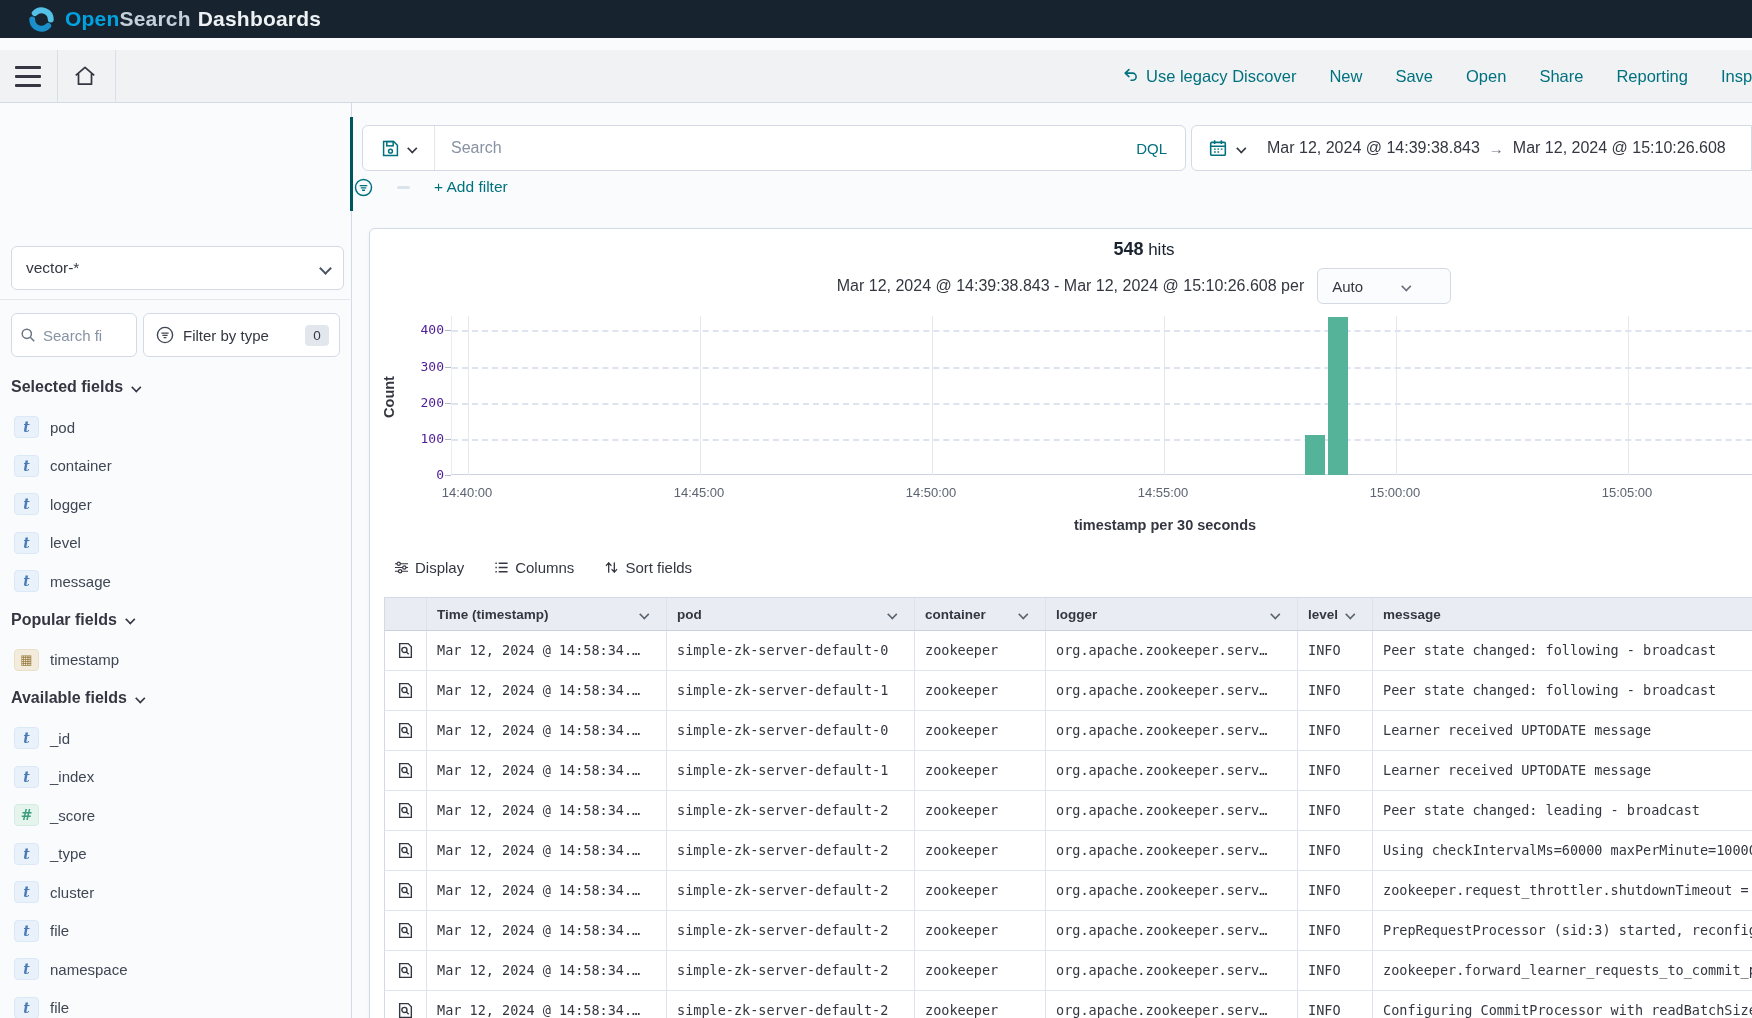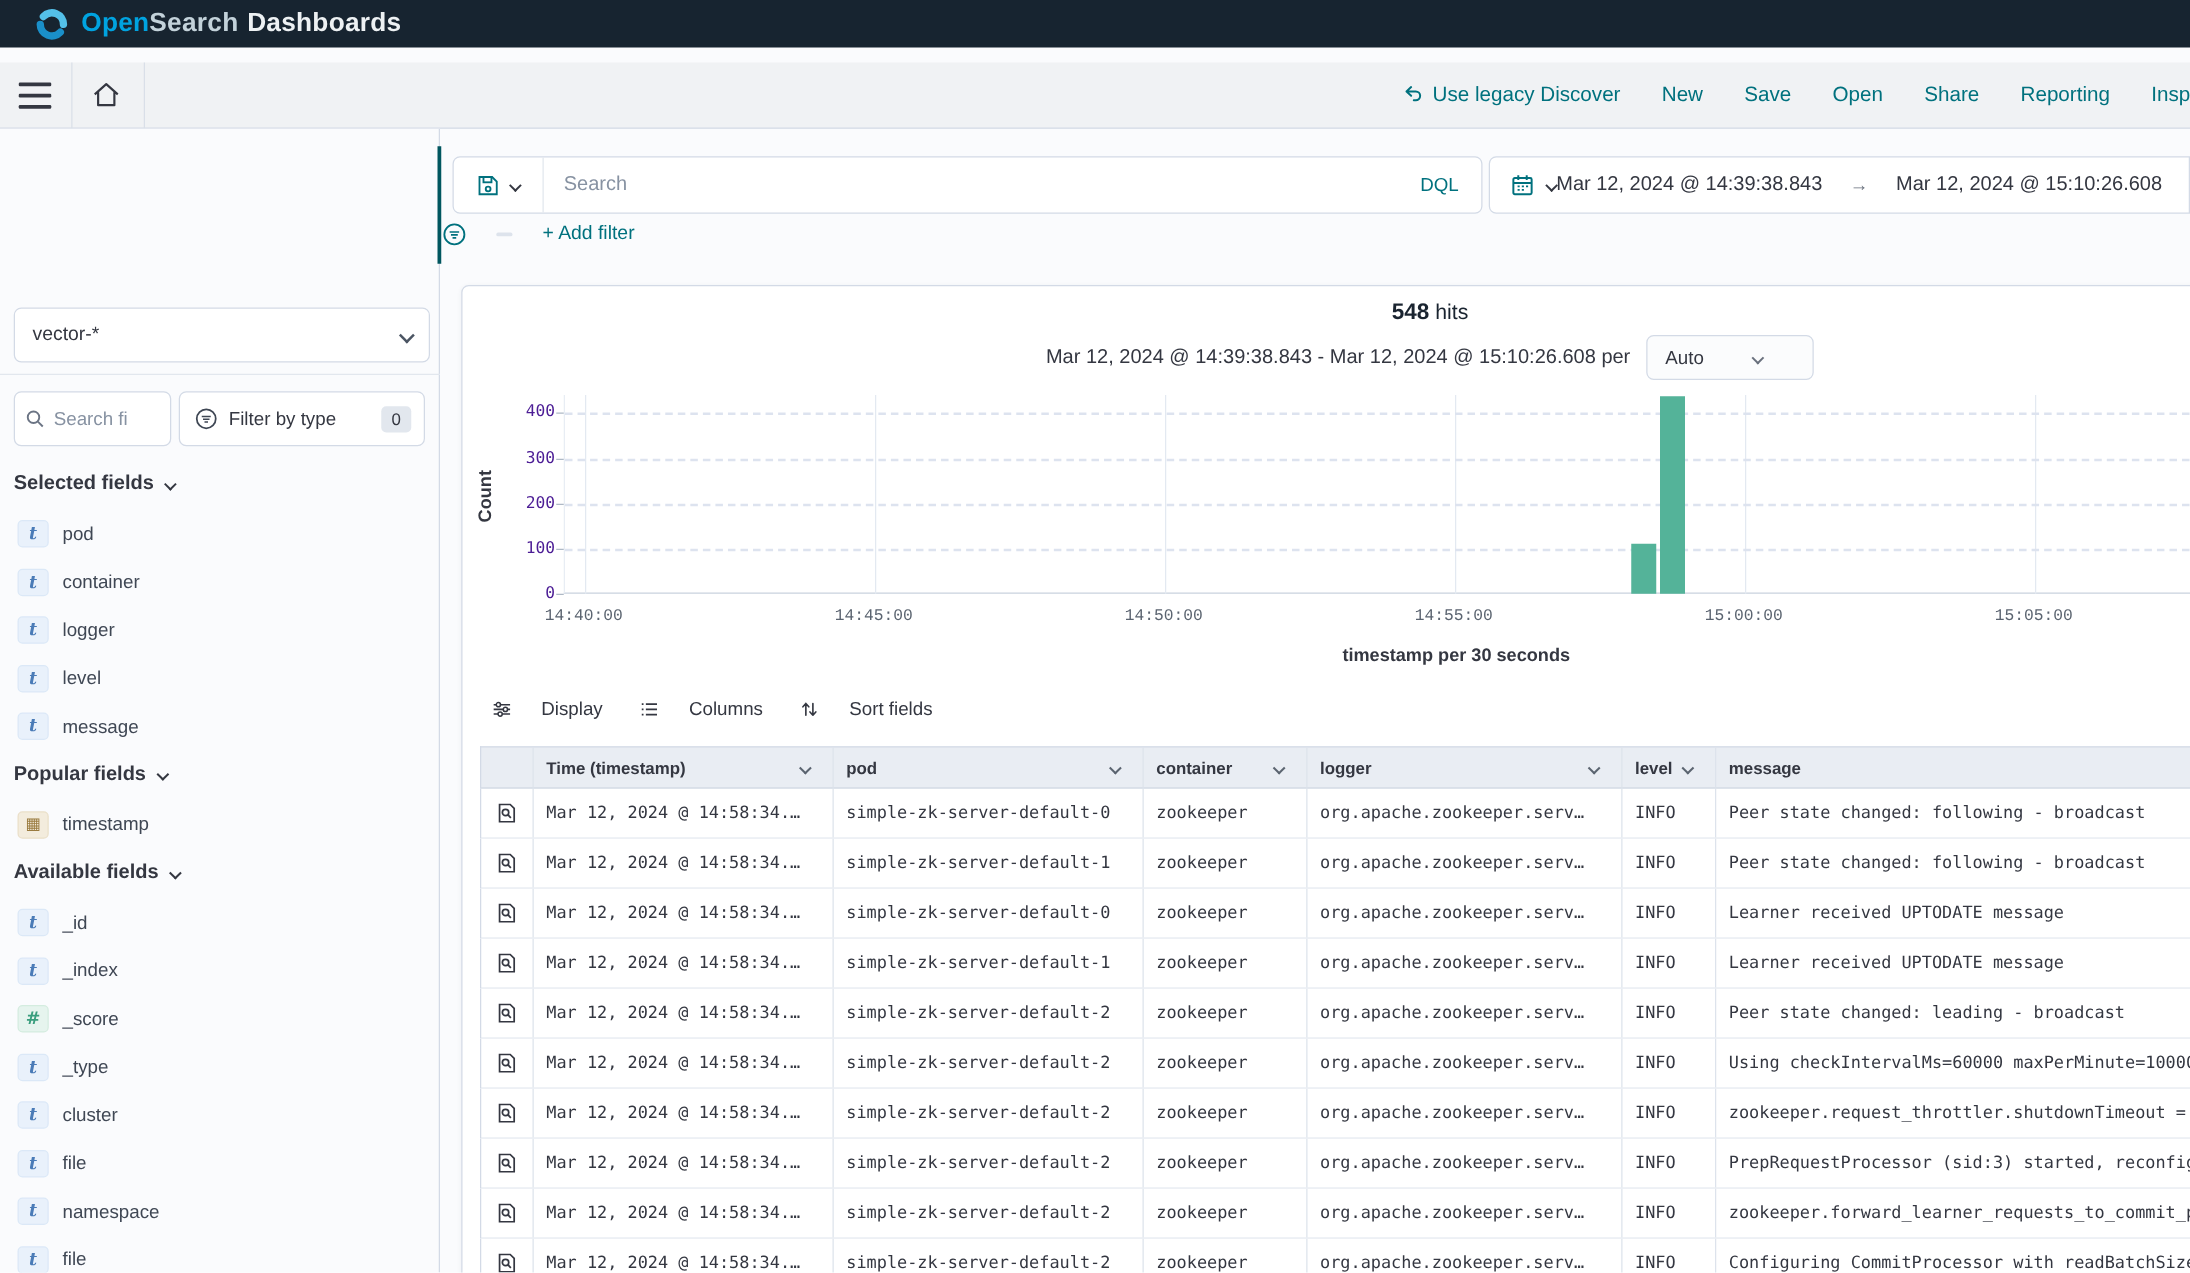--- a/index.html
+++ b/index.html
@@ -56,21 +56,21 @@
   .accent{position:absolute;left:350px;top:117px;width:3px;height:94px;background:#00565f}
   .searchbox{position:absolute;left:362px;top:125px;width:824px;height:46px;background:#fff;border:1px solid var(--border);border-radius:6px;display:flex;align-items:center}
   .savecell{width:72px;height:100%;border-right:1px solid #e2e7ee;display:flex;align-items:center;justify-content:center;gap:8px;color:var(--teal);cursor:pointer}
   .savecell .chev{color:var(--dark)}
   .searchbox input{flex:1;border:none;outline:none;font-size:16px;padding:0 16px;color:var(--dark);background:transparent;font-family:"Liberation Sans",sans-serif}
   .searchbox input::placeholder{color:#8792a2}
   .dqlbtn{padding:0 18px;font-size:15px;color:var(--teal);font-weight:500;cursor:pointer}
   .datebox{position:absolute;left:1191px;top:125px;width:561px;height:46px;background:#fff;border:1px solid var(--border);border-radius:6px 0 0 6px;display:flex;align-items:center;padding-left:17px}
   .calbtn{display:flex;align-items:center;gap:9px;color:var(--teal);cursor:pointer}
   .calbtn .chev{color:var(--dark)}
-  .dates{font-size:16px;color:var(--dark);display:flex;align-items:flex-end;gap:22px;white-space:nowrap}
+  .dates{margin-left:22px;font-size:16px;color:var(--dark);display:flex;align-items:flex-end;gap:9px;white-space:nowrap}
   .dates .arrow{color:var(--gray);font-size:15px}
 
   
   .filterrow{position:absolute;left:354px;top:176px;height:22px;display:flex;align-items:center;gap:22px}
   .filterrow .dash{width:13px;height:3px;background:#dde3ec;border-radius:2px;margin:0 2px}
   .addfilter{color:var(--teal);font-size:15.5px;cursor:pointer}
 
   
   .panel{position:absolute;left:369px;top:228px;width:1548px;height:820px;background:#fff;border:1px solid var(--border);border-radius:6px;box-shadow:0 1px 4px rgba(50,60,80,.06)}
   .hits-title{position:absolute;left:0;top:10px;width:1548px;text-align:center;font-size:17px;color:#1a2430}
@@ -80,26 +80,26 @@
   .interval .chev{margin-left:38px;color:var(--gray)}
 
   
   .count-label{position:absolute;left:-26px;top:160px;transform:rotate(-90deg);font-size:14.5px;font-weight:bold;color:var(--dark);width:90px;text-align:center}
   #plot{position:absolute;left:81px;top:87px;width:1440px;height:159px;border-left:1px solid #e8edf4;border-bottom:1px solid #c9d2de}
   .vgrid{position:absolute;top:0;width:1px;height:159px;background:#e3e9f1}
   .hgrid{position:absolute;left:0;width:1440px;height:0;border-top:2px dashed #dde3ef}
   .bar{position:absolute;background:var(--green)}
   .ylab{position:absolute;width:34px;text-align:right;font-size:13px;color:#4c1d95;font-family:"DejaVu Sans Mono",monospace}
   .ytick{position:absolute;width:6px;height:1px;background:#aeb9c6}
-  .xlab{position:absolute;width:90px;text-align:center;font-size:13px;color:#5b6470;font-family:Liberation Mono, monospace}
+  .xlab{position:absolute;width:90px;text-align:center;font-size:13px;color:#5b6470;font-family:Liberation Sans, sans-serif}
   .xaxis-title{position:absolute;left:0;top:288px;width:1590px;text-align:center;font-size:14.5px;font-weight:bold;color:var(--dark)}
 
   
   .gridbar{position:absolute;left:24px;top:330px;display:flex;align-items:center;gap:30px}
-  .gridbtn{display:flex;align-items:center;gap:24px;font-size:15px;color:var(--dark);cursor:pointer}
+  .gridbtn{display:flex;align-items:center;gap:6px;font-size:15px;color:var(--dark);cursor:pointer}
 
   
   .datagrid{position:absolute;left:14px;top:368px;width:1520px}
   .dg-row{display:flex;width:1520px}
   .dg-head{height:34px;background:#e9edf3;border:1px solid var(--border);border-bottom:1px solid #c9d2de}
   .dg-head .cell{display:flex;align-items:center;font-weight:bold;font-size:13.5px;color:var(--dark)}
   .dg-head .cell .chev{margin-left:auto;margin-right:8px;color:#5b6470;cursor:pointer}
   .cell{padding:0 10px;border-right:1px solid #dde3ec;overflow:hidden;white-space:nowrap;flex-shrink:0}
   .c0{width:42px;display:flex;align-items:center;justify-content:center;padding:0}
   .c1{width:240px}.c2{width:248px}.c3{width:131px}.c4{width:252px}.c5{width:75px}

